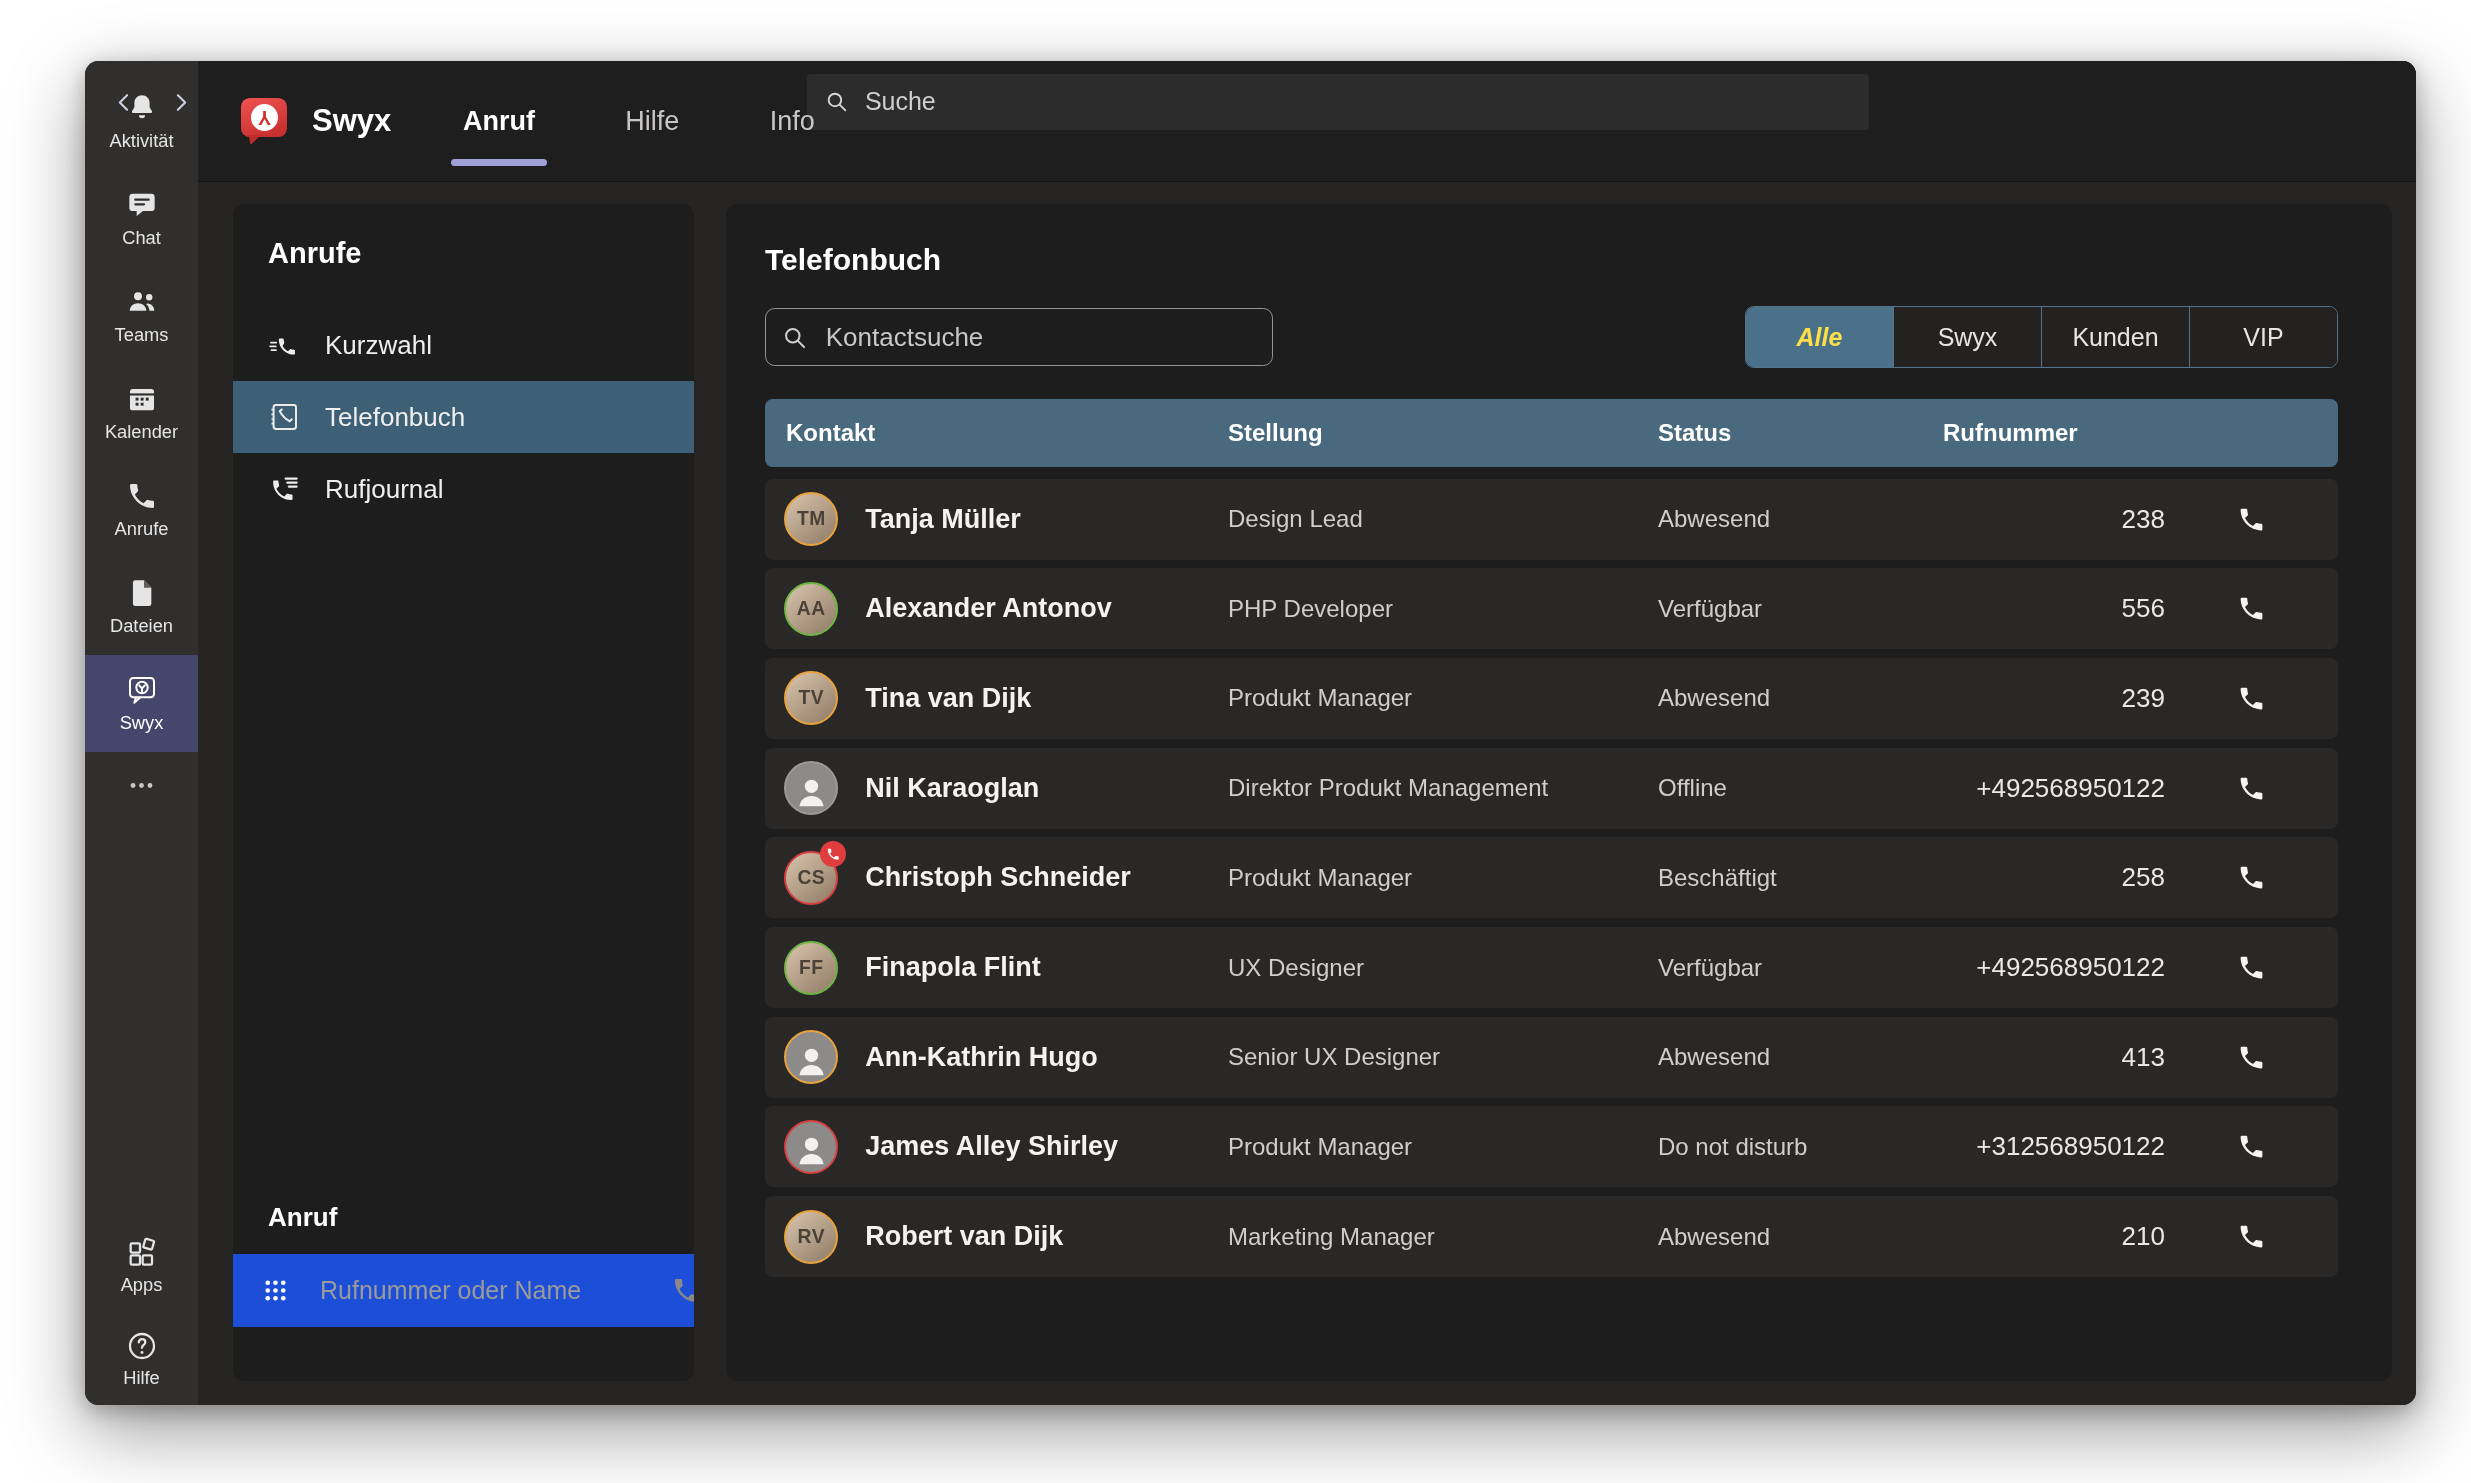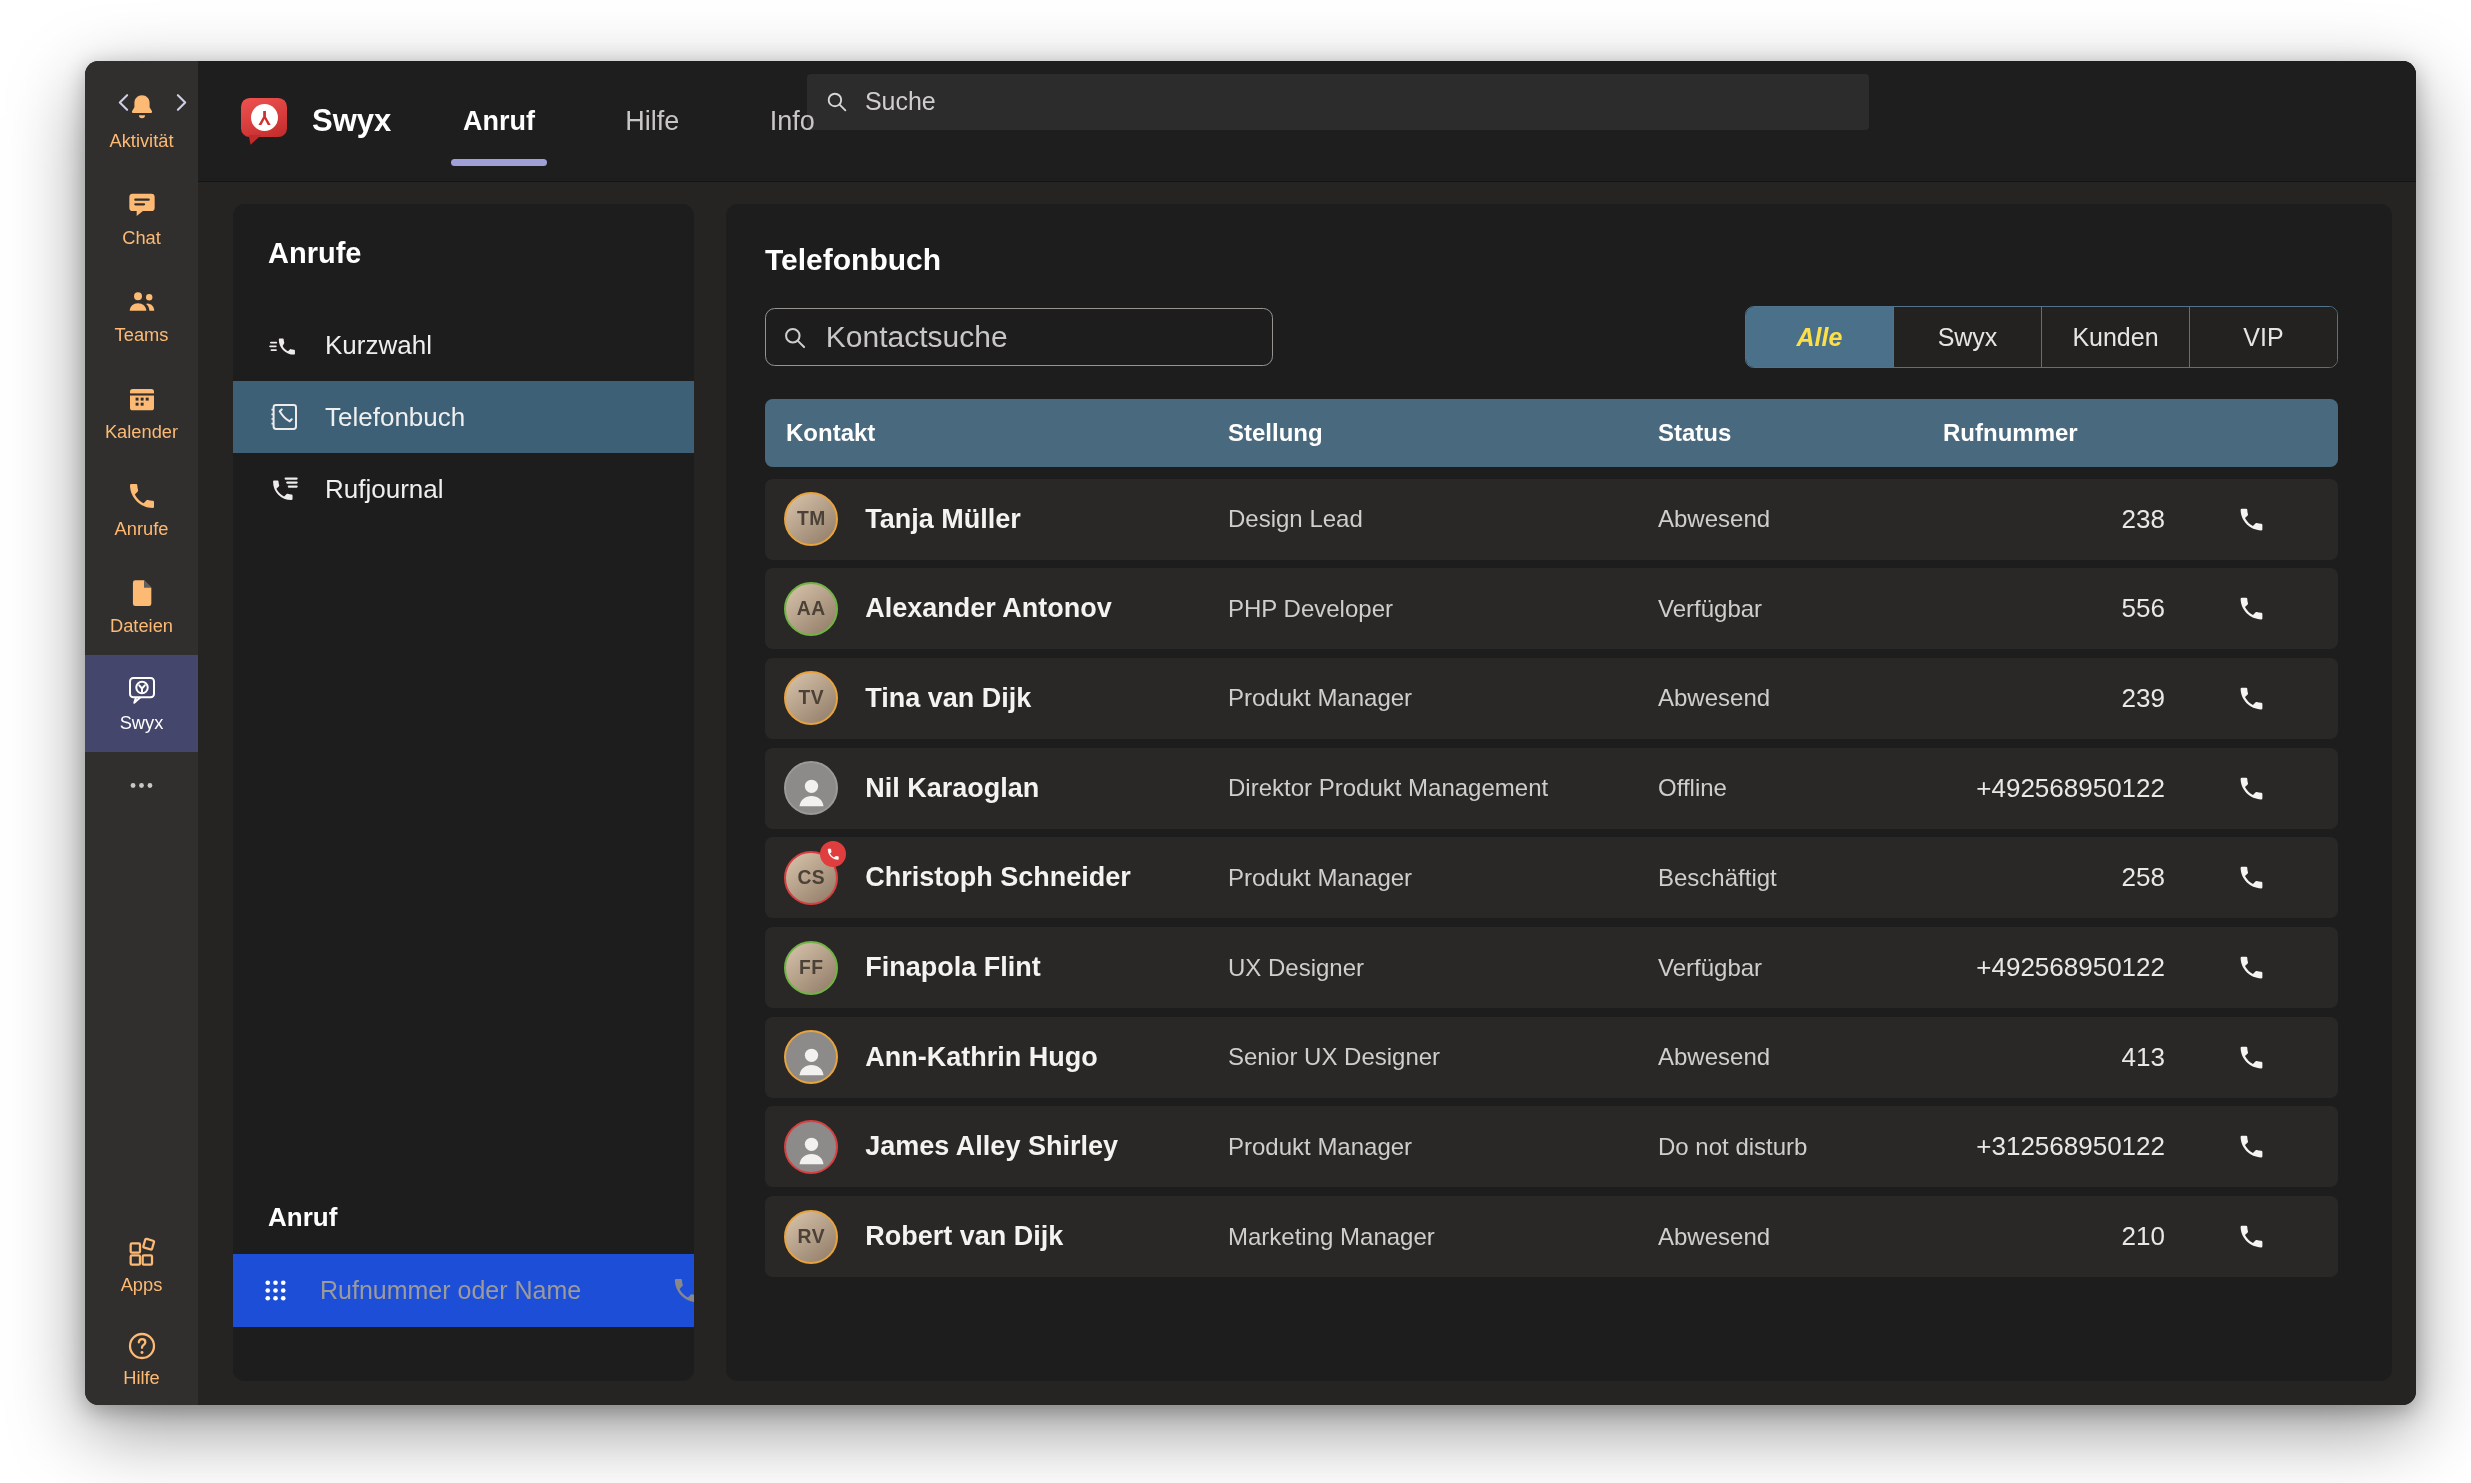--- a/index.html
+++ b/index.html
@@ -18,21 +18,21 @@
   .tb-right{position:absolute;right:23px;top:0;height:100%;display:flex;align-items:center;gap:50px;}
   .tb-avatar{width:62px;height:62px;border-radius:50%;background:linear-gradient(140deg,#e8d7c3,#a3856d);position:relative;flex:none;}
   .tb-avatar .presence{position:absolute;right:-1.9px;bottom:-1.9px;width:23px;height:23px;border-radius:50%;
            background:#6BB700;border:2.9px solid #4E5081;display:flex;align-items:center;justify-content:center;}
   .tb-avatar .presence svg{width:11.6px;height:11.6px;}
   .winbtn{color:#E9EAF4;display:flex;align-items:center;justify-content:center;}
   .winbtn svg{width:27px;height:27px;display:block;}
   
   .wbody{flex:1;display:flex;min-height:0;}
   .rail{width:113px;flex:none;background:#302F2E;display:flex;flex-direction:column;padding-top:11.6px;}
-  .rail-item{height:97px;flex:none;display:flex;flex-direction:column;align-items:center;justify-content:center;gap:7.7px;color:#fdba74;}
+  .rail-item{height:97px;flex:none;display:flex;flex-direction:column;align-items:center;justify-content:center;gap:7.7px;color:#e5e5e5;}
   .rail-item .icon svg{width:32px;height:32px;display:block;}
   .rail-item .rlabel{font-size:18.3px;line-height:1;}
   .rail-item.selected{background:#45466B;color:#ffffff;}
   .rail-more{height:71px;flex:none;display:flex;align-items:center;justify-content:center;color:#C9C7C5;}
   .rail-more svg{width:29px;height:29px;}
   .rail-spacer{flex:1;}
   .rail-bottom .rail-item{height:93px;}
   
   .content{flex:1;display:flex;flex-direction:column;background:#252423;min-width:0;}
   .appbar{height:120px;flex:none;background:#1F1E1E;border-bottom:1.9px solid #151414;display:flex;align-items:center;padding-left:43px;}
@@ -62,21 +62,21 @@
   .call-row .icon svg{width:31px;height:31px;display:block;}
   .call-row input{flex:1;background:transparent;border:none;outline:none;color:#D5D4D3;font-size:25px;font-family:inherit;}
   .call-row input::placeholder{color:#9C9B9A;opacity:1;}
   .call-row .dial-phone{color:#8A8886;}
   .main-card{flex:1;display:flex;flex-direction:column;padding:0 54px 0 39px;min-width:0;overflow:hidden;}
   .main-title{font-size:30px;font-weight:700;color:#ffffff;margin-top:39px;}
   .controls{display:flex;align-items:center;margin-top:29px;flex:none;}
   .csearch{width:508px;height:58px;border:1.9px solid #97938F;border-radius:9.7px;display:flex;align-items:center;
            padding:0 15.4px;gap:15.4px;color:#CFCECD;box-sizing:border-box;}
   .csearch .icon svg{width:27px;height:27px;display:block;}
-  .csearch input{flex:1;background:transparent;border:none;outline:none;color:#E2E1E0;font-size:30px;font-family:inherit;}
+  .csearch input{flex:1;background:transparent;border:none;outline:none;color:#E2E1E0;font-size:26px;font-family:inherit;}
   .csearch input::placeholder{color:#C8C7C6;opacity:1;}
   .segmented{margin-left:auto;display:flex;width:593px;height:62px;border:1.9px solid #527389;border-radius:8.7px;overflow:hidden;box-sizing:border-box;}
   .segment{flex:1;display:flex;align-items:center;justify-content:center;font-size:25px;color:#E6E5E4;border-left:1.9px solid #527389;background:#232221;}
   .segment:first-child{border-left:none;}
   .segment.selected{background:#4A708A;color:#fde047;font-weight:600;font-style:italic;}
   .grid-cols{display:grid;grid-template-columns:463px 430px 285px 222px 1fr;align-items:center;}
   .thead{margin-top:31px;height:68px;flex:none;background:#49697F;border-radius:7.7px;color:#ffffff;font-size:24px;font-weight:600;}
   .thead .hc1{padding-left:21px;}
   .rows{margin-top:11.6px;display:flex;flex-direction:column;gap:8.7px;overflow:hidden;}
   .trow{height:81px;flex:none;background:#292827;border-radius:7.7px;}

